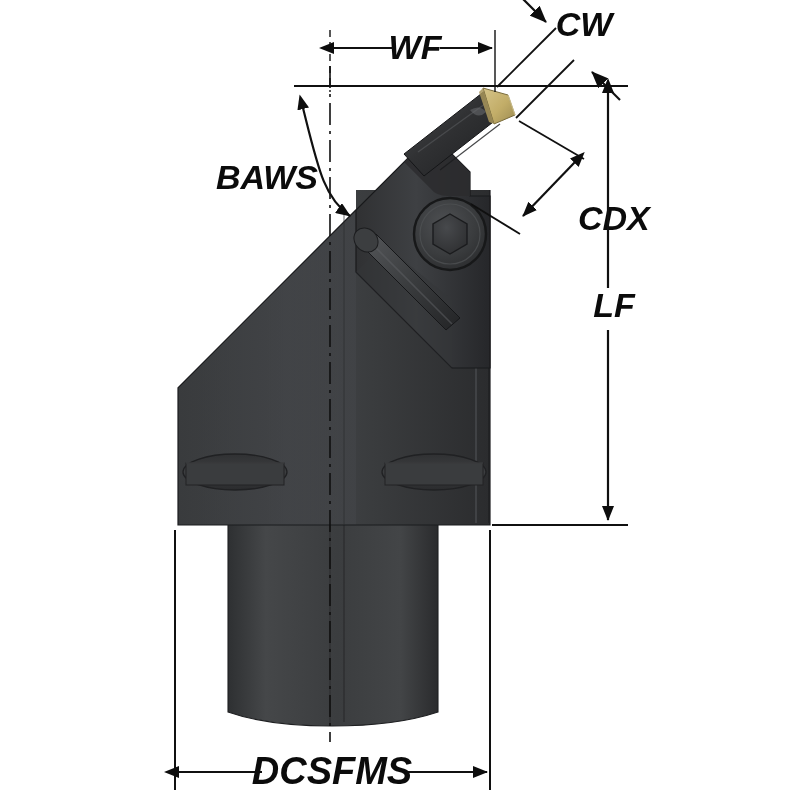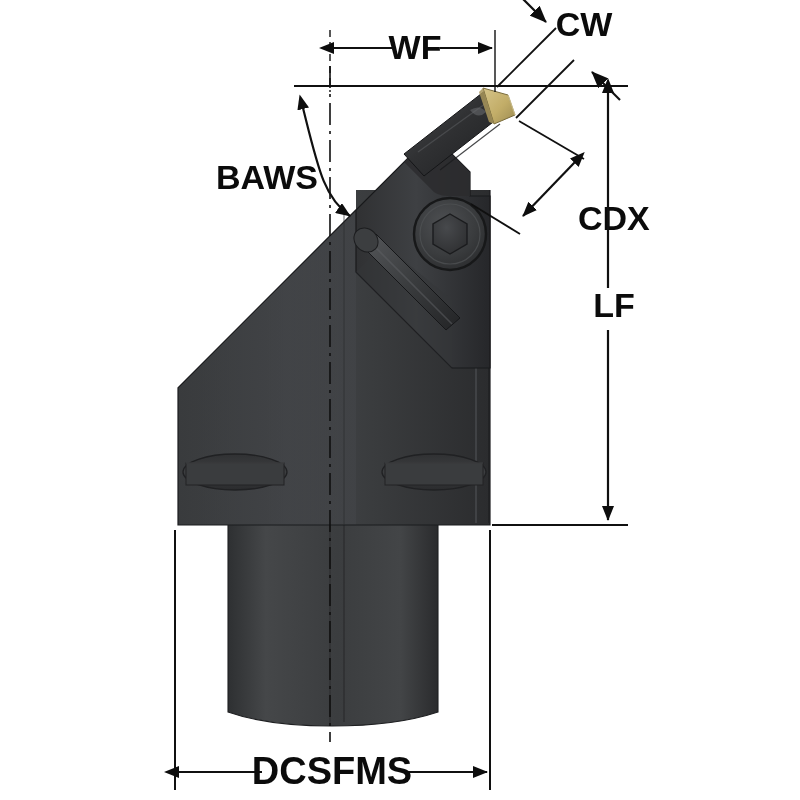--- a/index.html
+++ b/index.html
@@ -9,20 +9,21 @@
   }
   body {
     font-family: "Liberation Sans", sans-serif;
   }
   #stage {
     position: relative;
     width: 800px;
     height: 800px;
     background: #ffffff;
     overflow: hidden;
+    font-style: italic;
   }
   #stage svg {
     position: absolute;
     left: 0;
     top: 0;
   }
   .dim-label {
     font-family: "Liberation Sans", sans-serif;
     font-weight: 700;
     fill: #0b0b0b;

